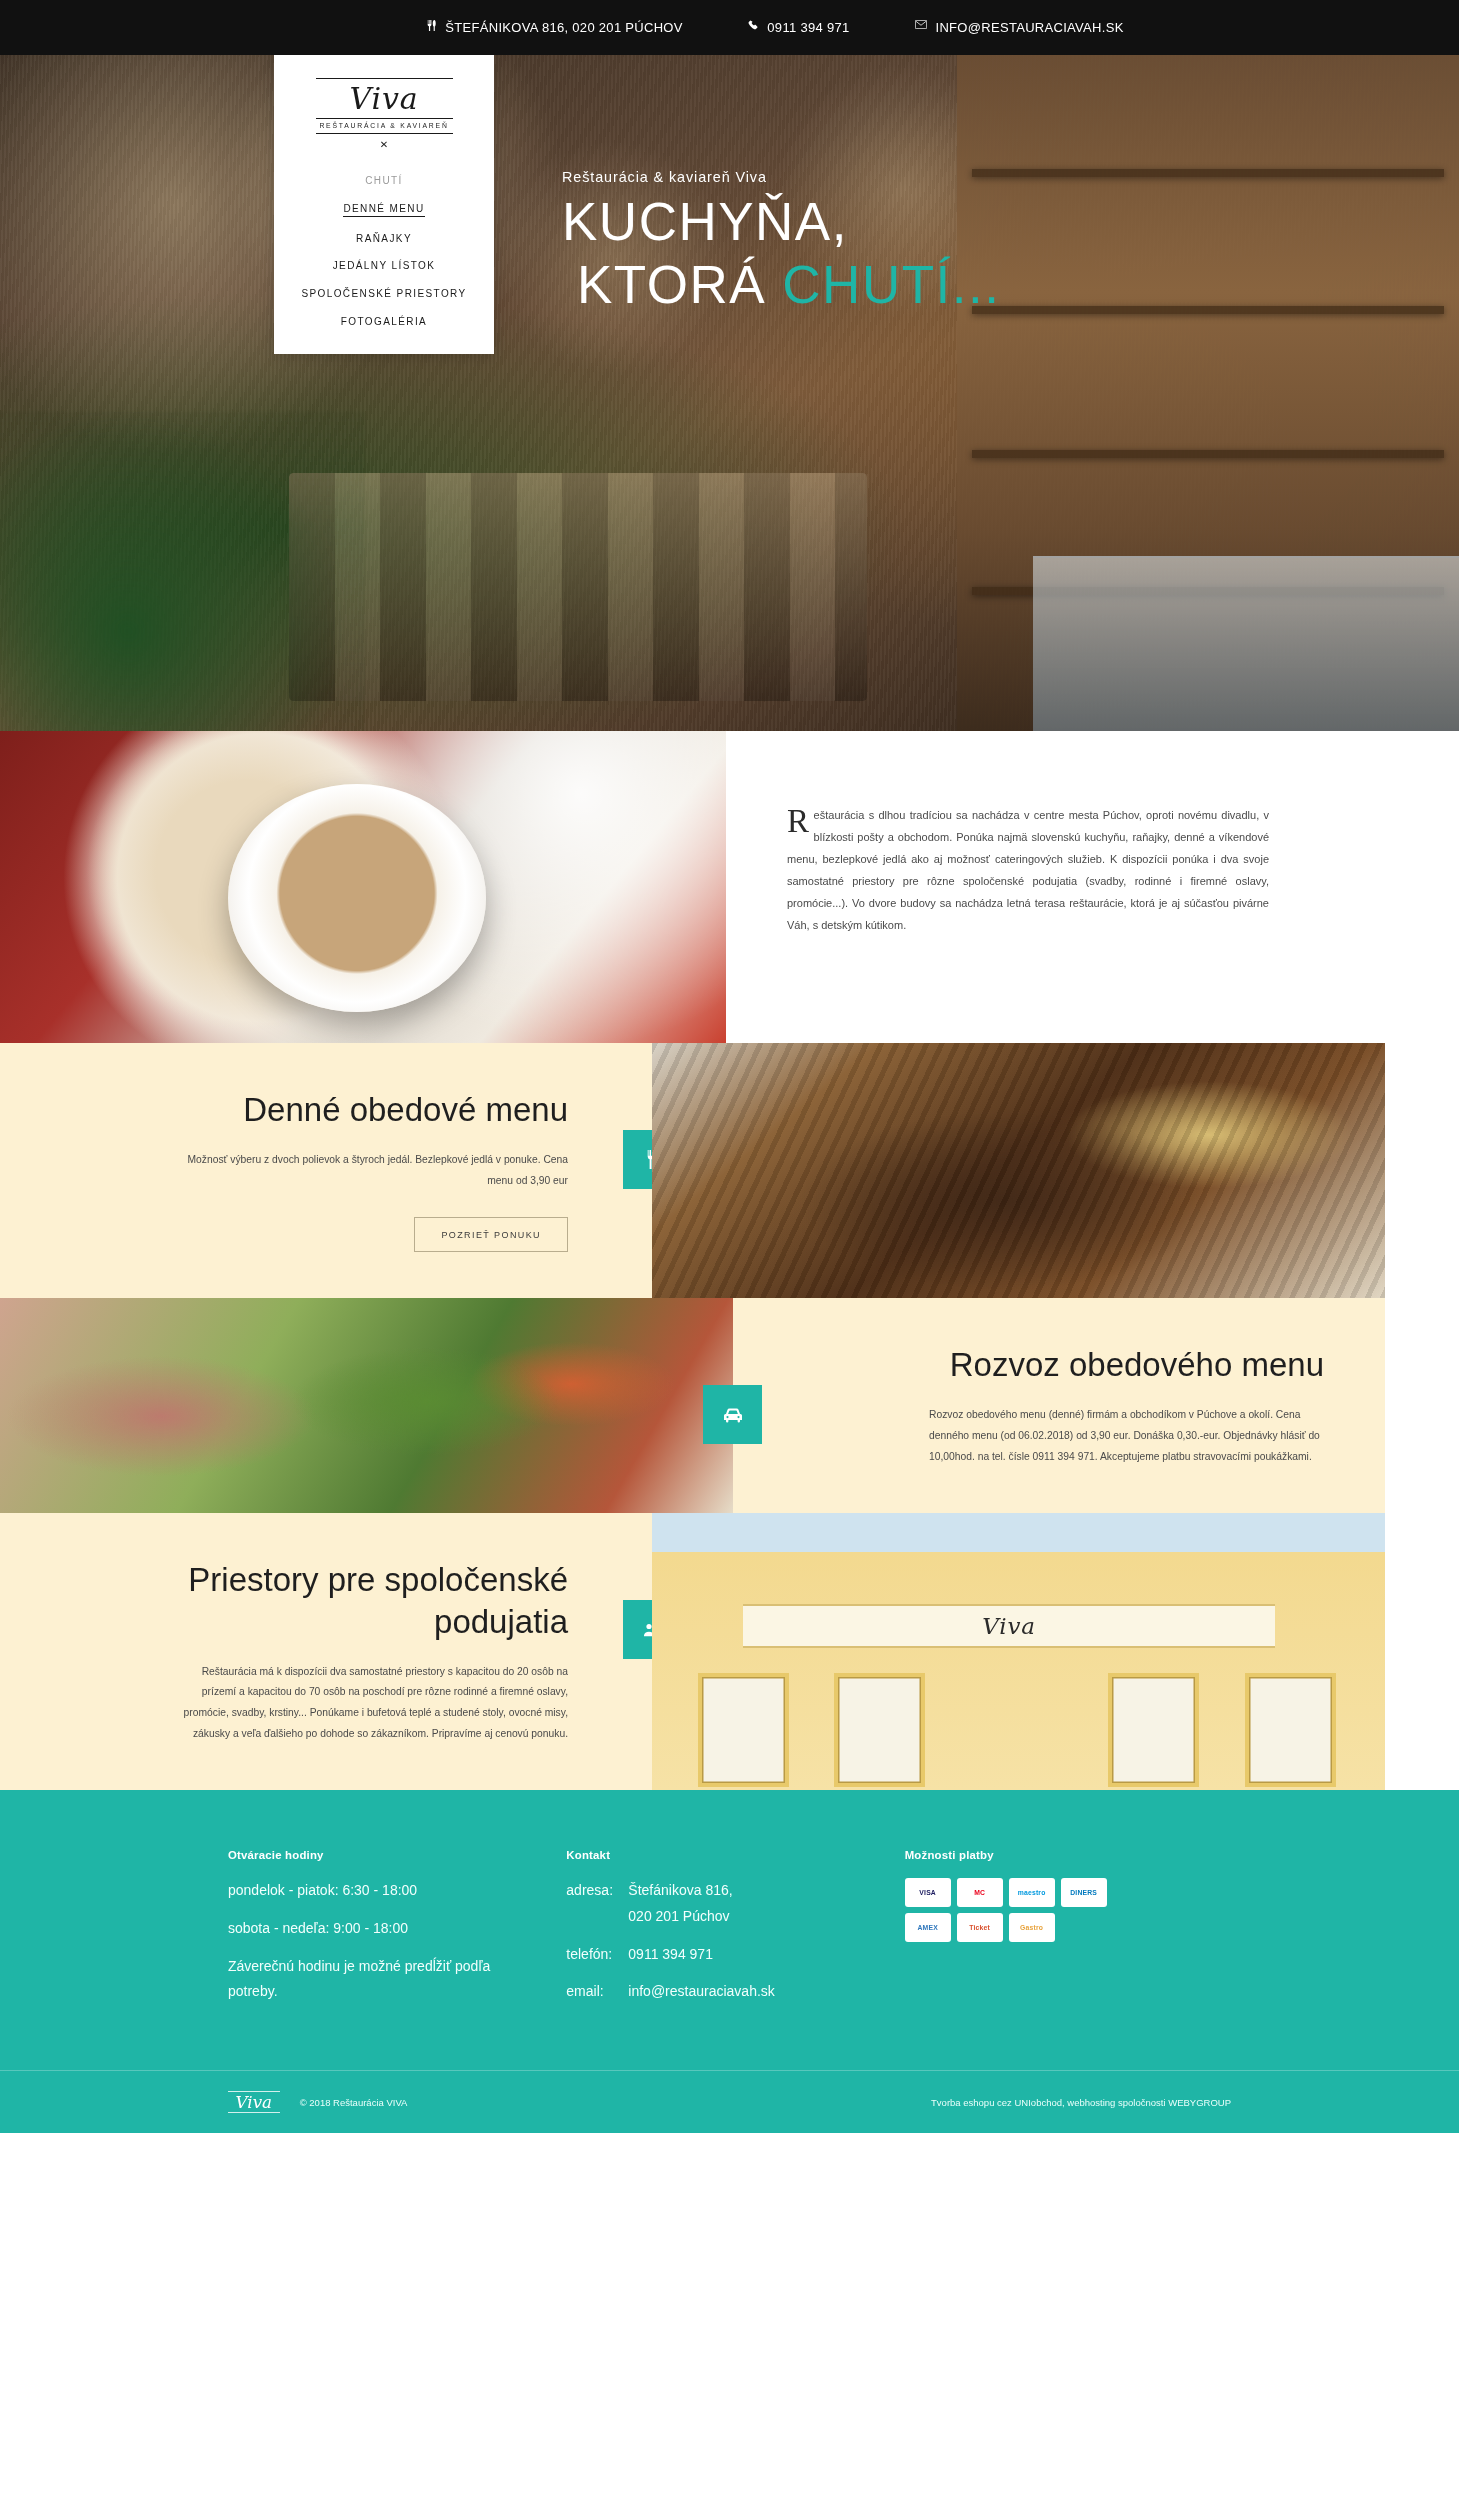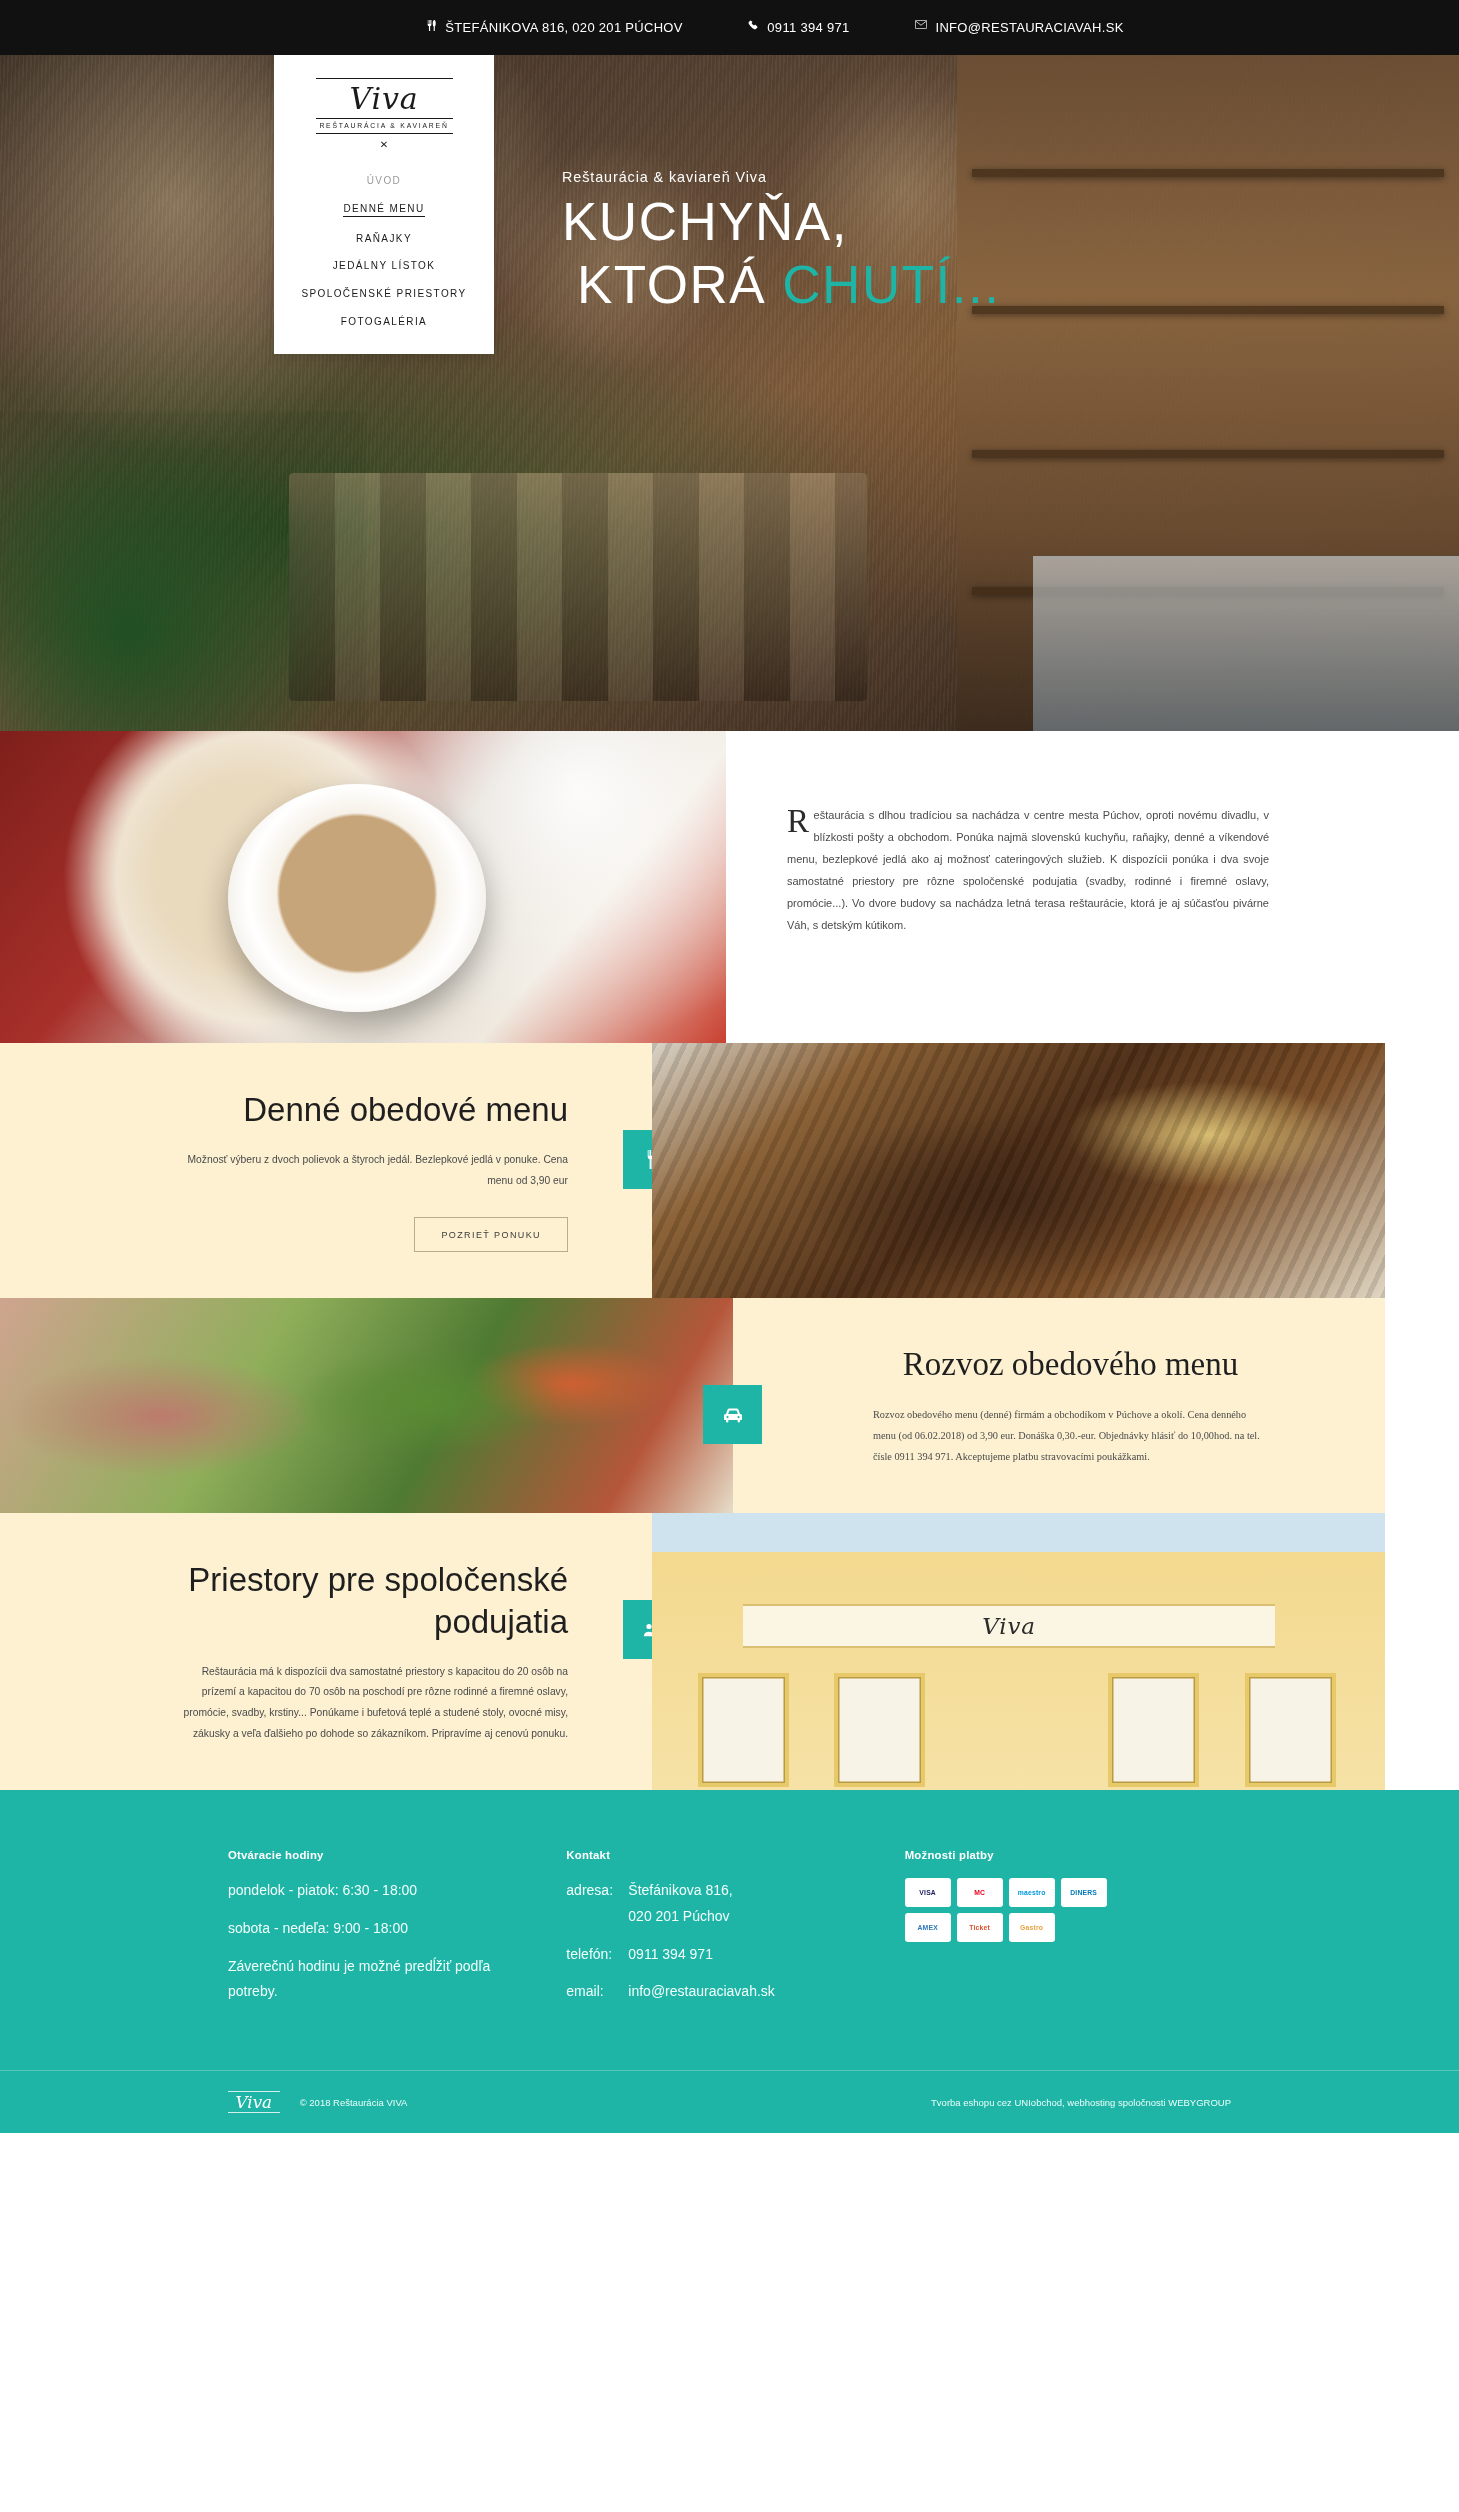--- a/index.html
+++ b/index.html
@@ -199,21 +199,21 @@
   .feature-text {
     width: 652px;
     background: #fdf1d2;
     display: flex;
     flex-direction: column;
     align-items: flex-end;
     justify-content: center;
     padding: 46px 84px 46px 61px;
     position: relative;
   }
-  .feature-text.left-img { order: 2; align-items: center; padding: 46px 61px 46px 84px; font-family: Liberation Serif, serif; }
+  .feature-text.left-img { order: 2; align-items: flex-end; padding: 46px 61px 46px 84px; }
   .feature-photo { width: 733px; position: relative; overflow: hidden; }
   .feature-photo.left-img { order: 1; }
 
   .f-title {
     font-size: 33px;
     line-height: 1.25;
     color: #1f1f1f;
     font-weight: 400;
     text-align: right;
     max-width: 395px;
@@ -391,21 +391,21 @@
 
   <div class="navpanel">
     <div class="logo-wrap">
       <div class="logo-mark">
         <div class="logo-script">Viva</div>
         <div class="logo-sub">REŠTAURÁCIA &amp; KAVIAREŇ</div>
       </div>
       <div class="logo-x">✕</div>
     </div>
     <ul class="nav-list">
-      <li><a href="#" class="nav-link muted">ÚVOD</a></li>
+      <li><a href="#" class="nav-link muted">CHUTÍ</a></li>
       <li><a href="#" class="nav-link active">DENNÉ MENU</a></li>
       <li><a href="#" class="nav-link">RAŇAJKY</a></li>
       <li><a href="#" class="nav-link">JEDÁLNY LÍSTOK</a></li>
       <li><a href="#" class="nav-link">SPOLOČENSKÉ PRIESTORY</a></li>
       <li><a href="#" class="nav-link">FOTOGALÉRIA</a></li>
     </ul>
   </div>
 </div>
 
 <div class="about">

